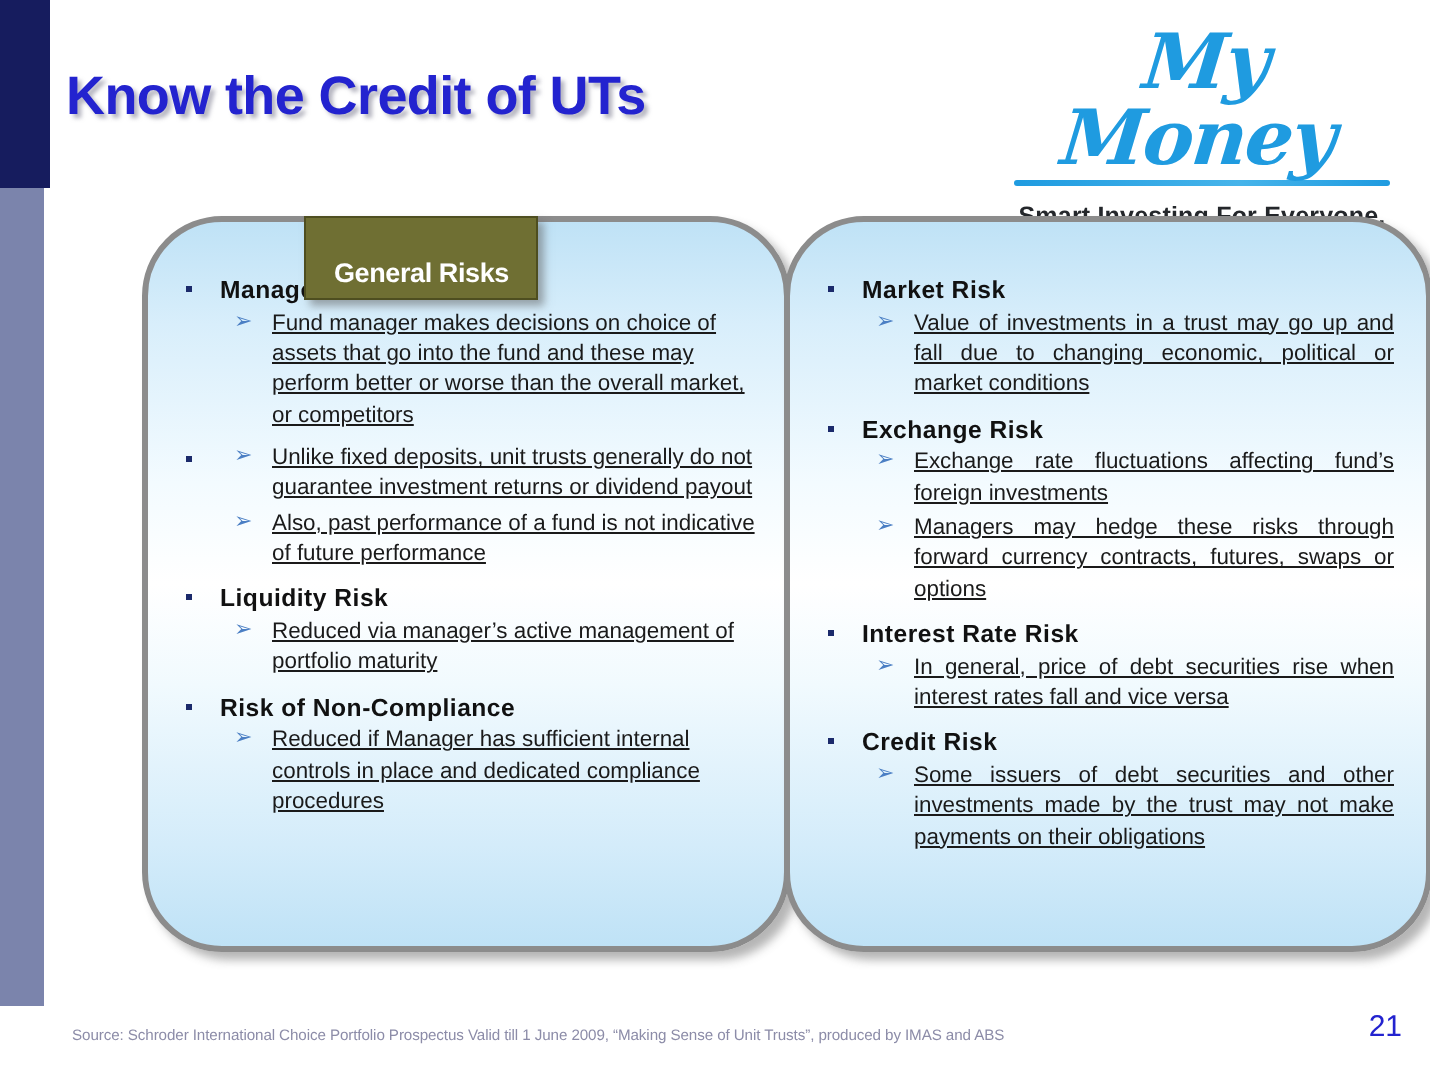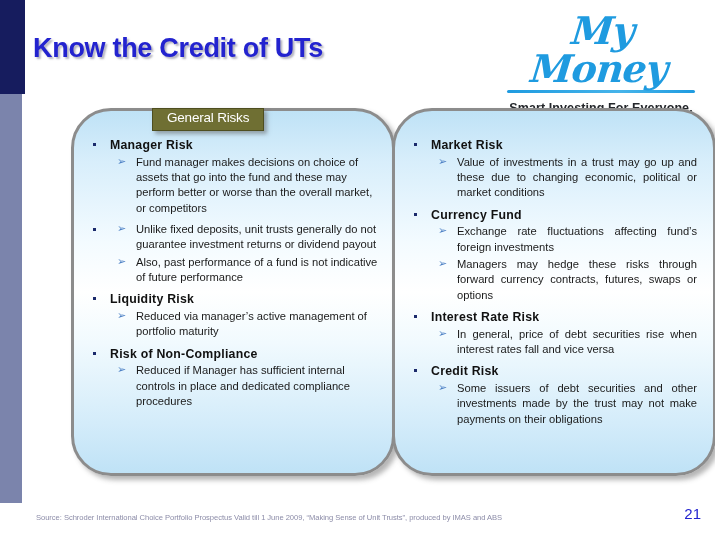--- a/index.html
+++ b/index.html
@@ -109,22 +109,22 @@
   .panel-left  { left: 71px; }
   .panel-right { left: 392px; }
 
   .panel-header {
     position: absolute;
     top: 108px;
     background: #6f6f33;
     border: 1px solid #4e4e20;
     color: #ffffff;
     font-size: 13.5px;
-    font-weight: normal;
-    padding: 1px 14px 5px 14px;
+    font-weight: bold;
+    padding: 20px 14px 5px 14px;
     box-shadow: 3px 3px 4px rgba(90,90,90,0.5);
     z-index: 5;
     white-space: nowrap;
     letter-spacing: -0.2px;
   }
   .header-left  { left: 152px; }
   .header-right { left: 468px; }
 
   .panel-body {
     position: absolute;
@@ -175,20 +175,21 @@
     left: 7px;
     top: -1px;
     font-size: 11px;
     color: #4b7fc4;
     line-height: 1.45;
   }
   .sub-text {
     font-size: 11.2px;
     color: #1a1a1a;
     line-height: 1.37;
+    text-decoration: underline;
   }
   .panel-right .sub-text { text-align: justify; padding-right: 4px; }
 
   
   .source {
     position: absolute;
     left: 36px;
     top: 513px;
     font-size: 7.6px;
     color: #8c8ca8;
@@ -273,27 +274,27 @@
 
   <div class="panel panel-right">
     <div class="panel-body">
       <ul class="lvl1" id="list-1">
           <li class="item1">
             <span class="dot"></span>
             <div class="head1">Market Risk</div>
             <ul class="lvl2">
               <li class="item2">
                 <span class="arrow">➢</span>
-                <div class="sub-text">Value of investments in a trust may go up and these due to changing economic, political or market conditions</div>
-              </li>
-            </ul>
-          </li>
-          <li class="item1">
-            <span class="dot"></span>
-            <div class="head1">Currency Fund</div>
+                <div class="sub-text">Value of investments in a trust may go up and fall due to changing economic, political or market conditions</div>
+              </li>
+            </ul>
+          </li>
+          <li class="item1">
+            <span class="dot"></span>
+            <div class="head1">Exchange Risk</div>
             <ul class="lvl2">
               <li class="item2">
                 <span class="arrow">➢</span>
                 <div class="sub-text">Exchange rate fluctuations affecting fund’s foreign investments</div>
               </li>
               <li class="item2">
                 <span class="arrow">➢</span>
                 <div class="sub-text">Managers may hedge these risks through forward currency contracts, futures, swaps or options</div>
               </li>
             </ul>

